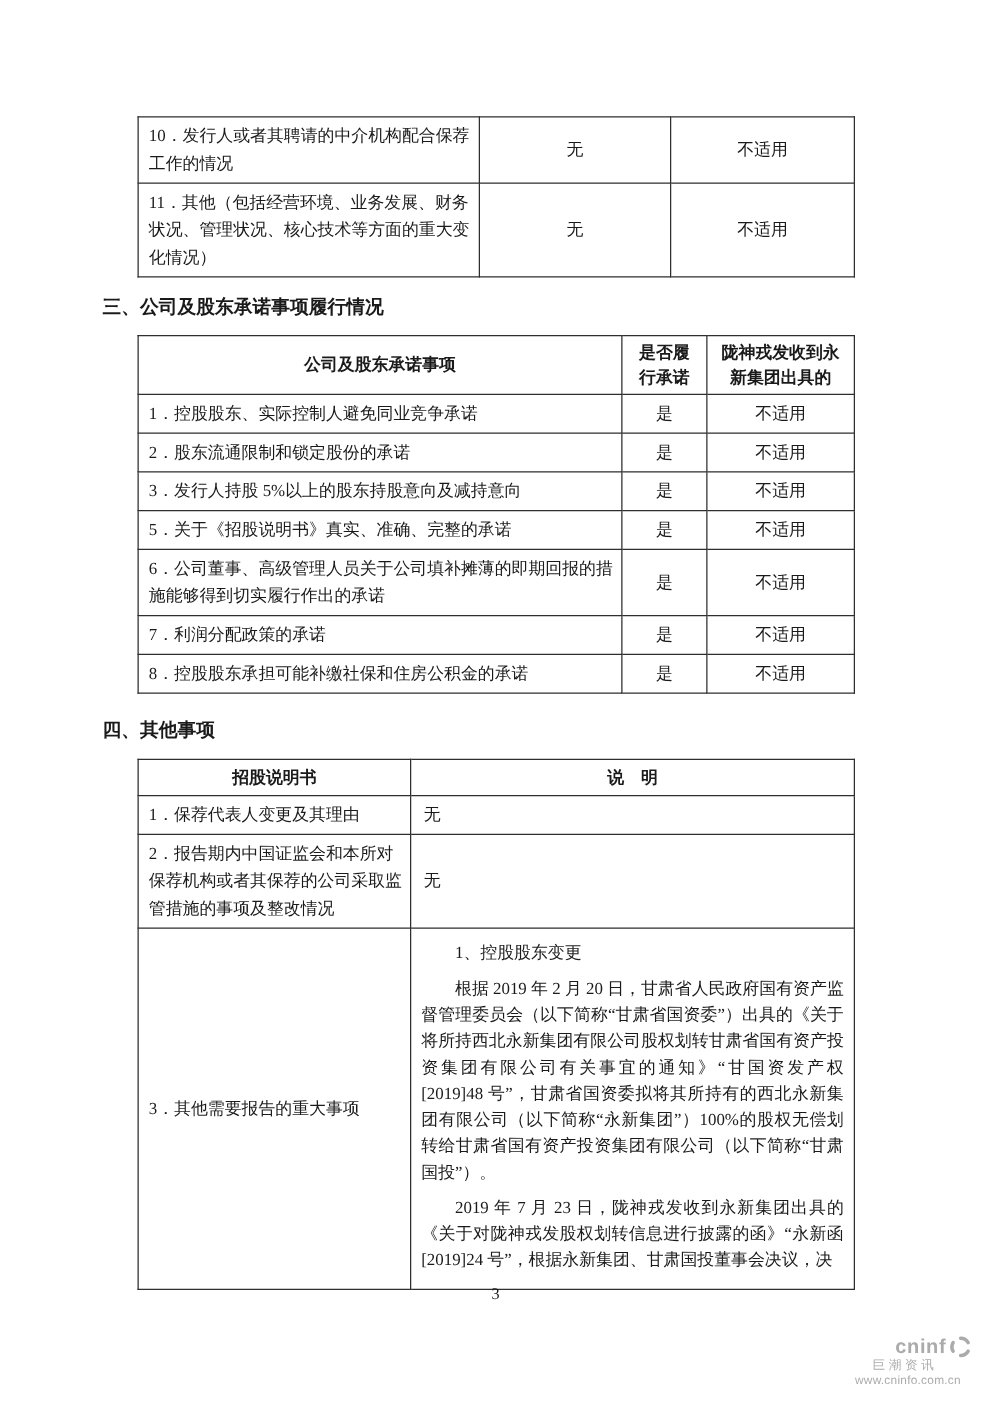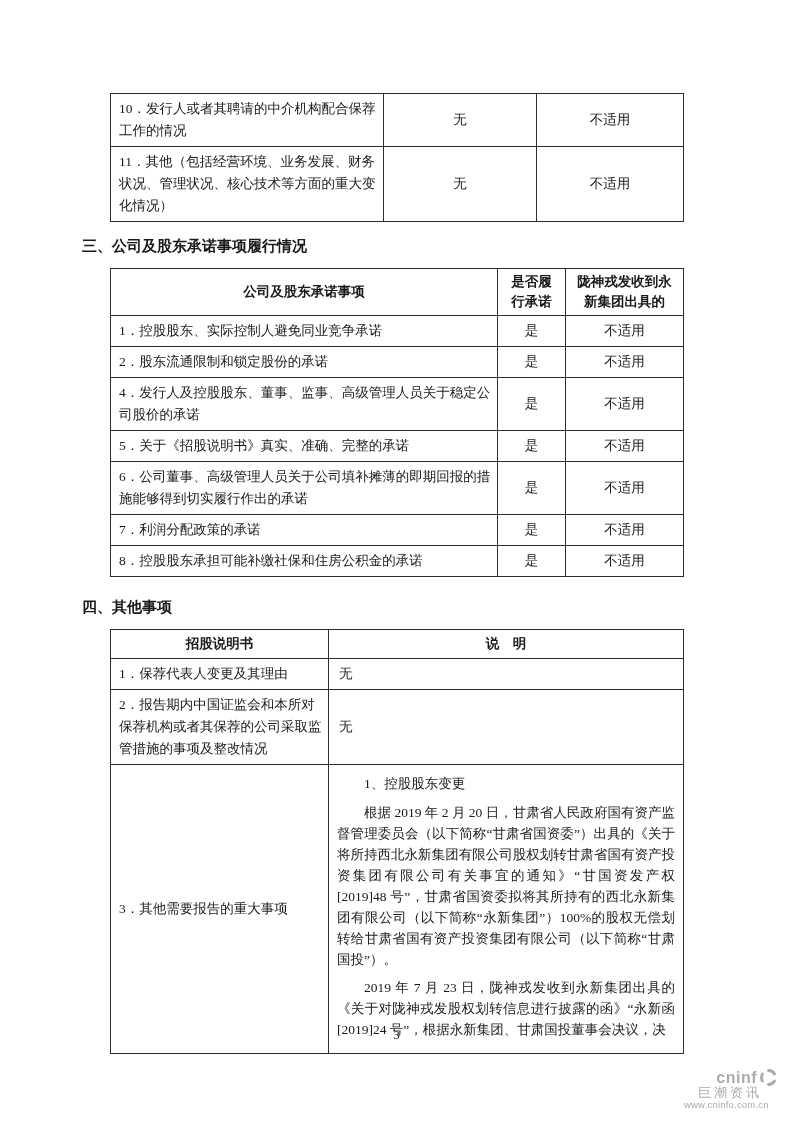--- a/index.html
+++ b/index.html
@@ -90,21 +90,21 @@
     justify-content: flex-end;
     padding-right: 6px;
   }
   .cninfo .brand-text {
     font-weight: bold;
     font-size: 16px;
     letter-spacing: 0.5px;
     line-height: 16px;
   }
   .cninfo .cn-name {
-    font-size: 13px;
+    font-size: 10px;
     letter-spacing: 3px;
     line-height: 10px;
     margin: 1px 0 1px 0;
     padding-left: 14px;
   }
   .cninfo .url {
     font-size: 9.5px;
     line-height: 11px;
     letter-spacing: 0.2px;
   }
@@ -151,22 +151,22 @@
     <tr class="r1l">
       <td class="cell-item">1．控股股东、实际控制人避免同业竞争承诺</td>
       <td class="cell-center">是</td>
       <td class="cell-center">不适用</td>
     </tr>
     <tr class="r1l">
       <td class="cell-item">2．股东流通限制和锁定股份的承诺</td>
       <td class="cell-center">是</td>
       <td class="cell-center">不适用</td>
     </tr>
-    <tr class="r2l">
-      <td class="cell-item">4．发行人及控股股东、董事、监事、高级管理人员关于稳定公司股价的承诺</td>
+    <tr class="r1l">
+      <td class="cell-item">3．发行人持股 5%以上的股东持股意向及减持意向</td>
       <td class="cell-center">是</td>
       <td class="cell-center">不适用</td>
     </tr>
     <tr class="r1l">
       <td class="cell-item">5．关于《招股说明书》真实、准确、完整的承诺</td>
       <td class="cell-center">是</td>
       <td class="cell-center">不适用</td>
     </tr>
     <tr class="r2l">
       <td class="cell-item">6．公司董事、高级管理人员关于公司填补摊薄的即期回报的措施能够得到切实履行作出的承诺</td>

